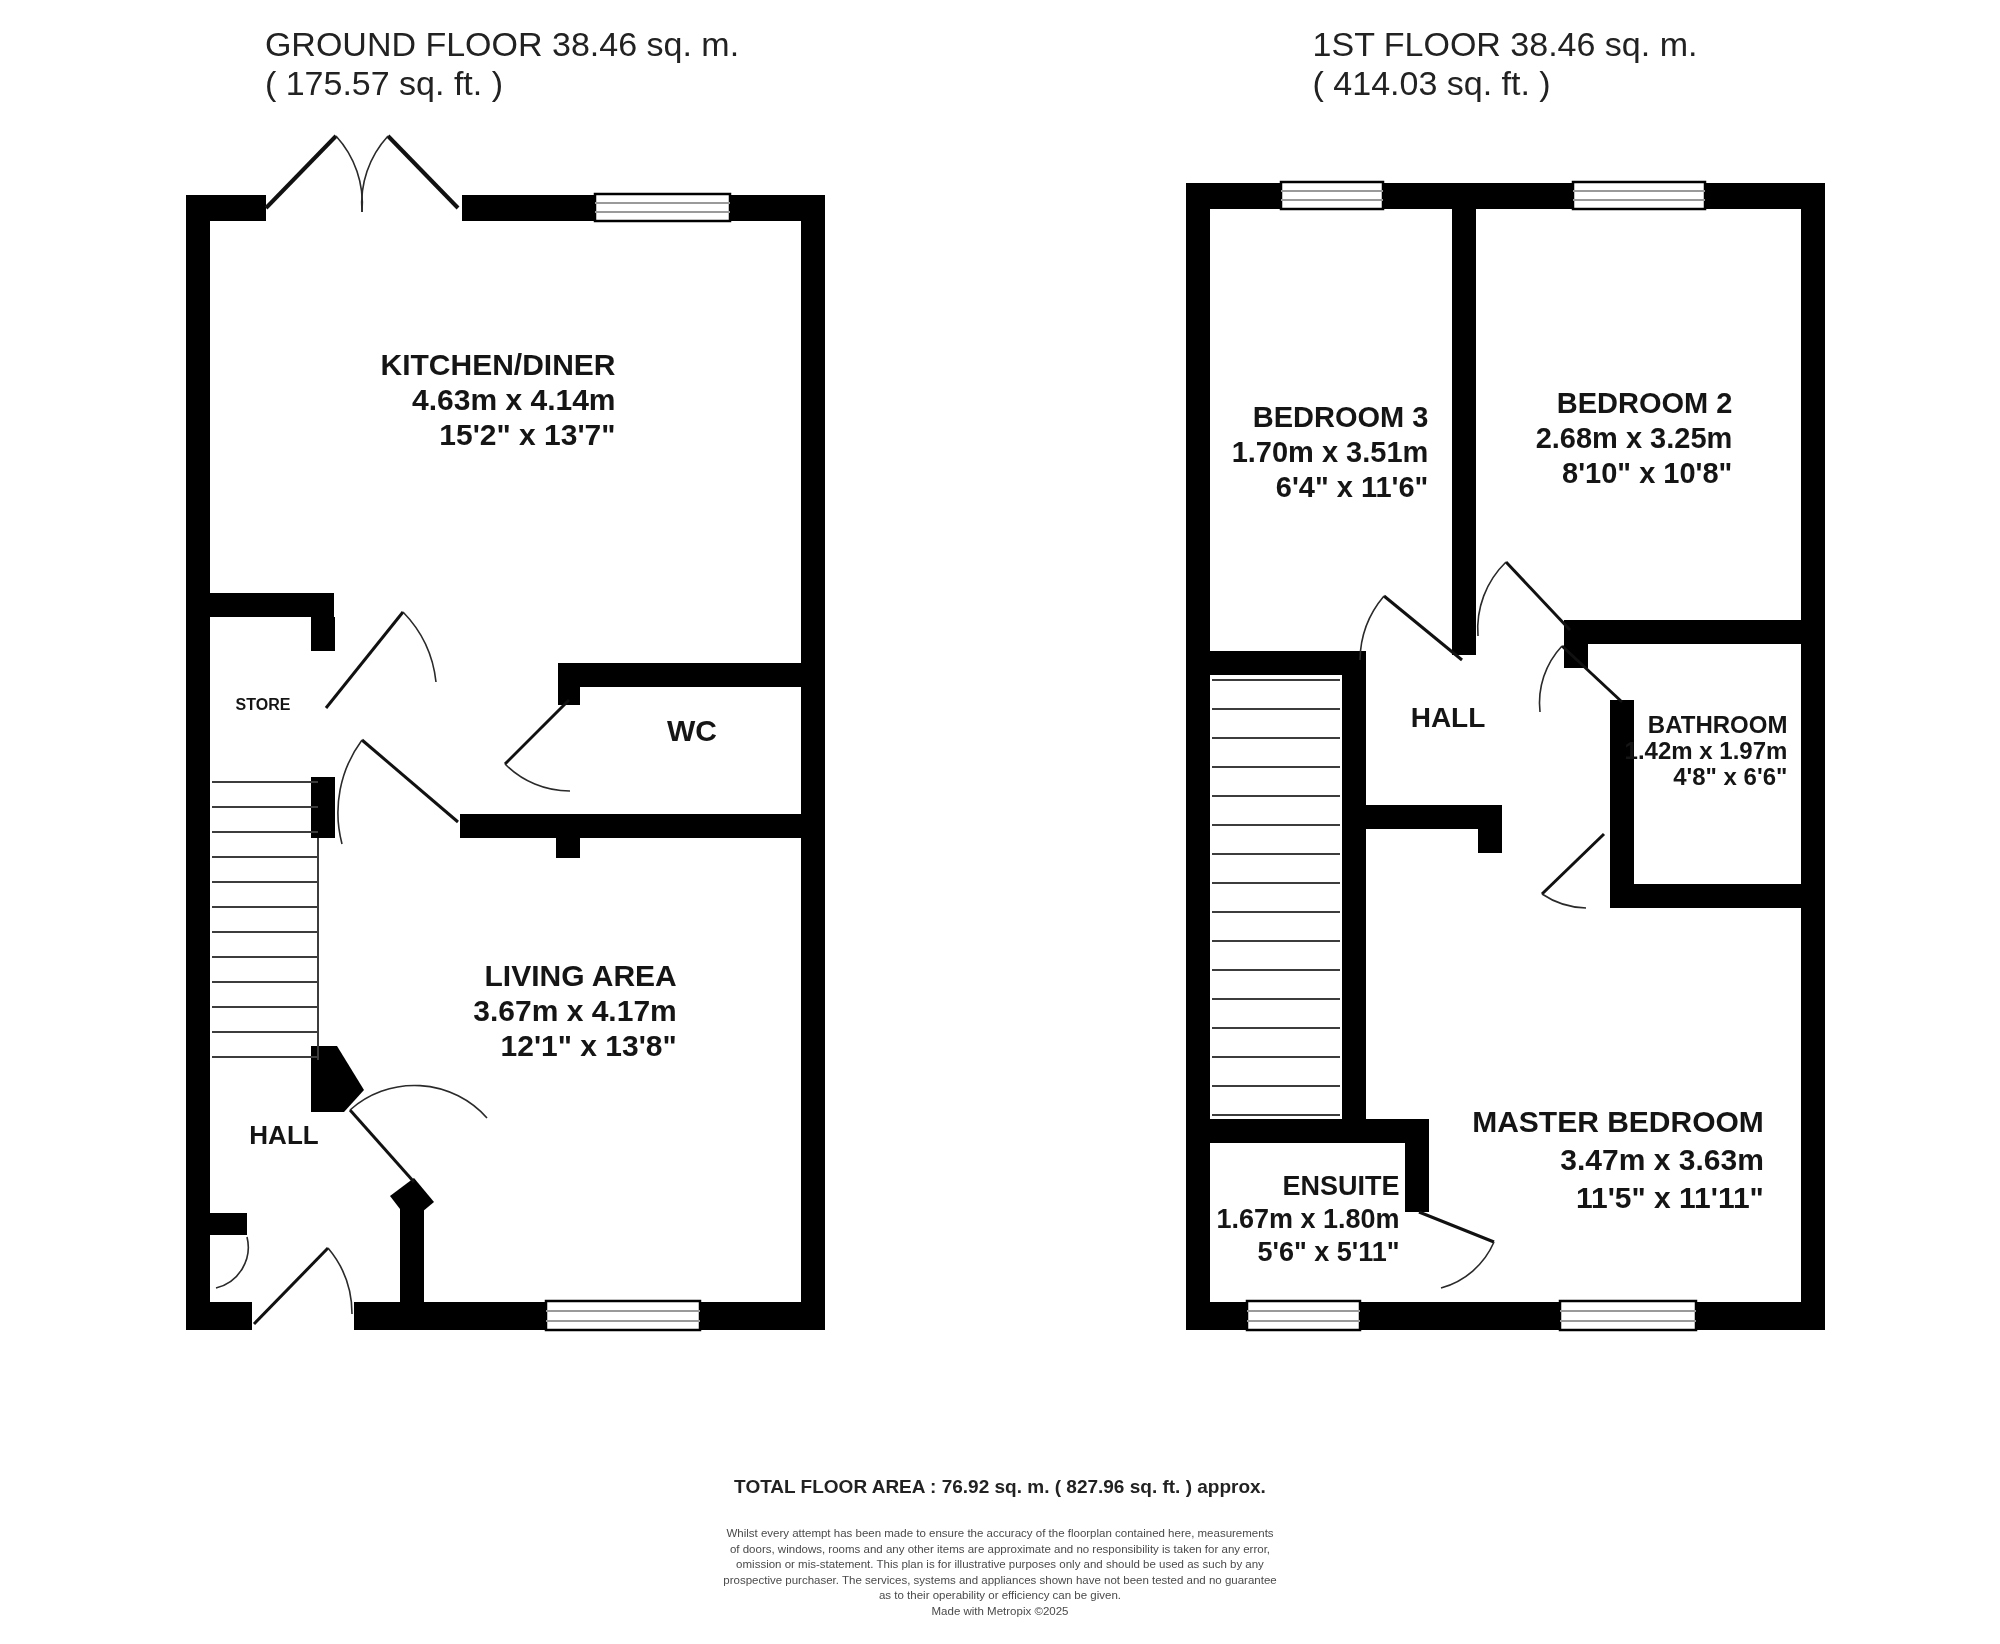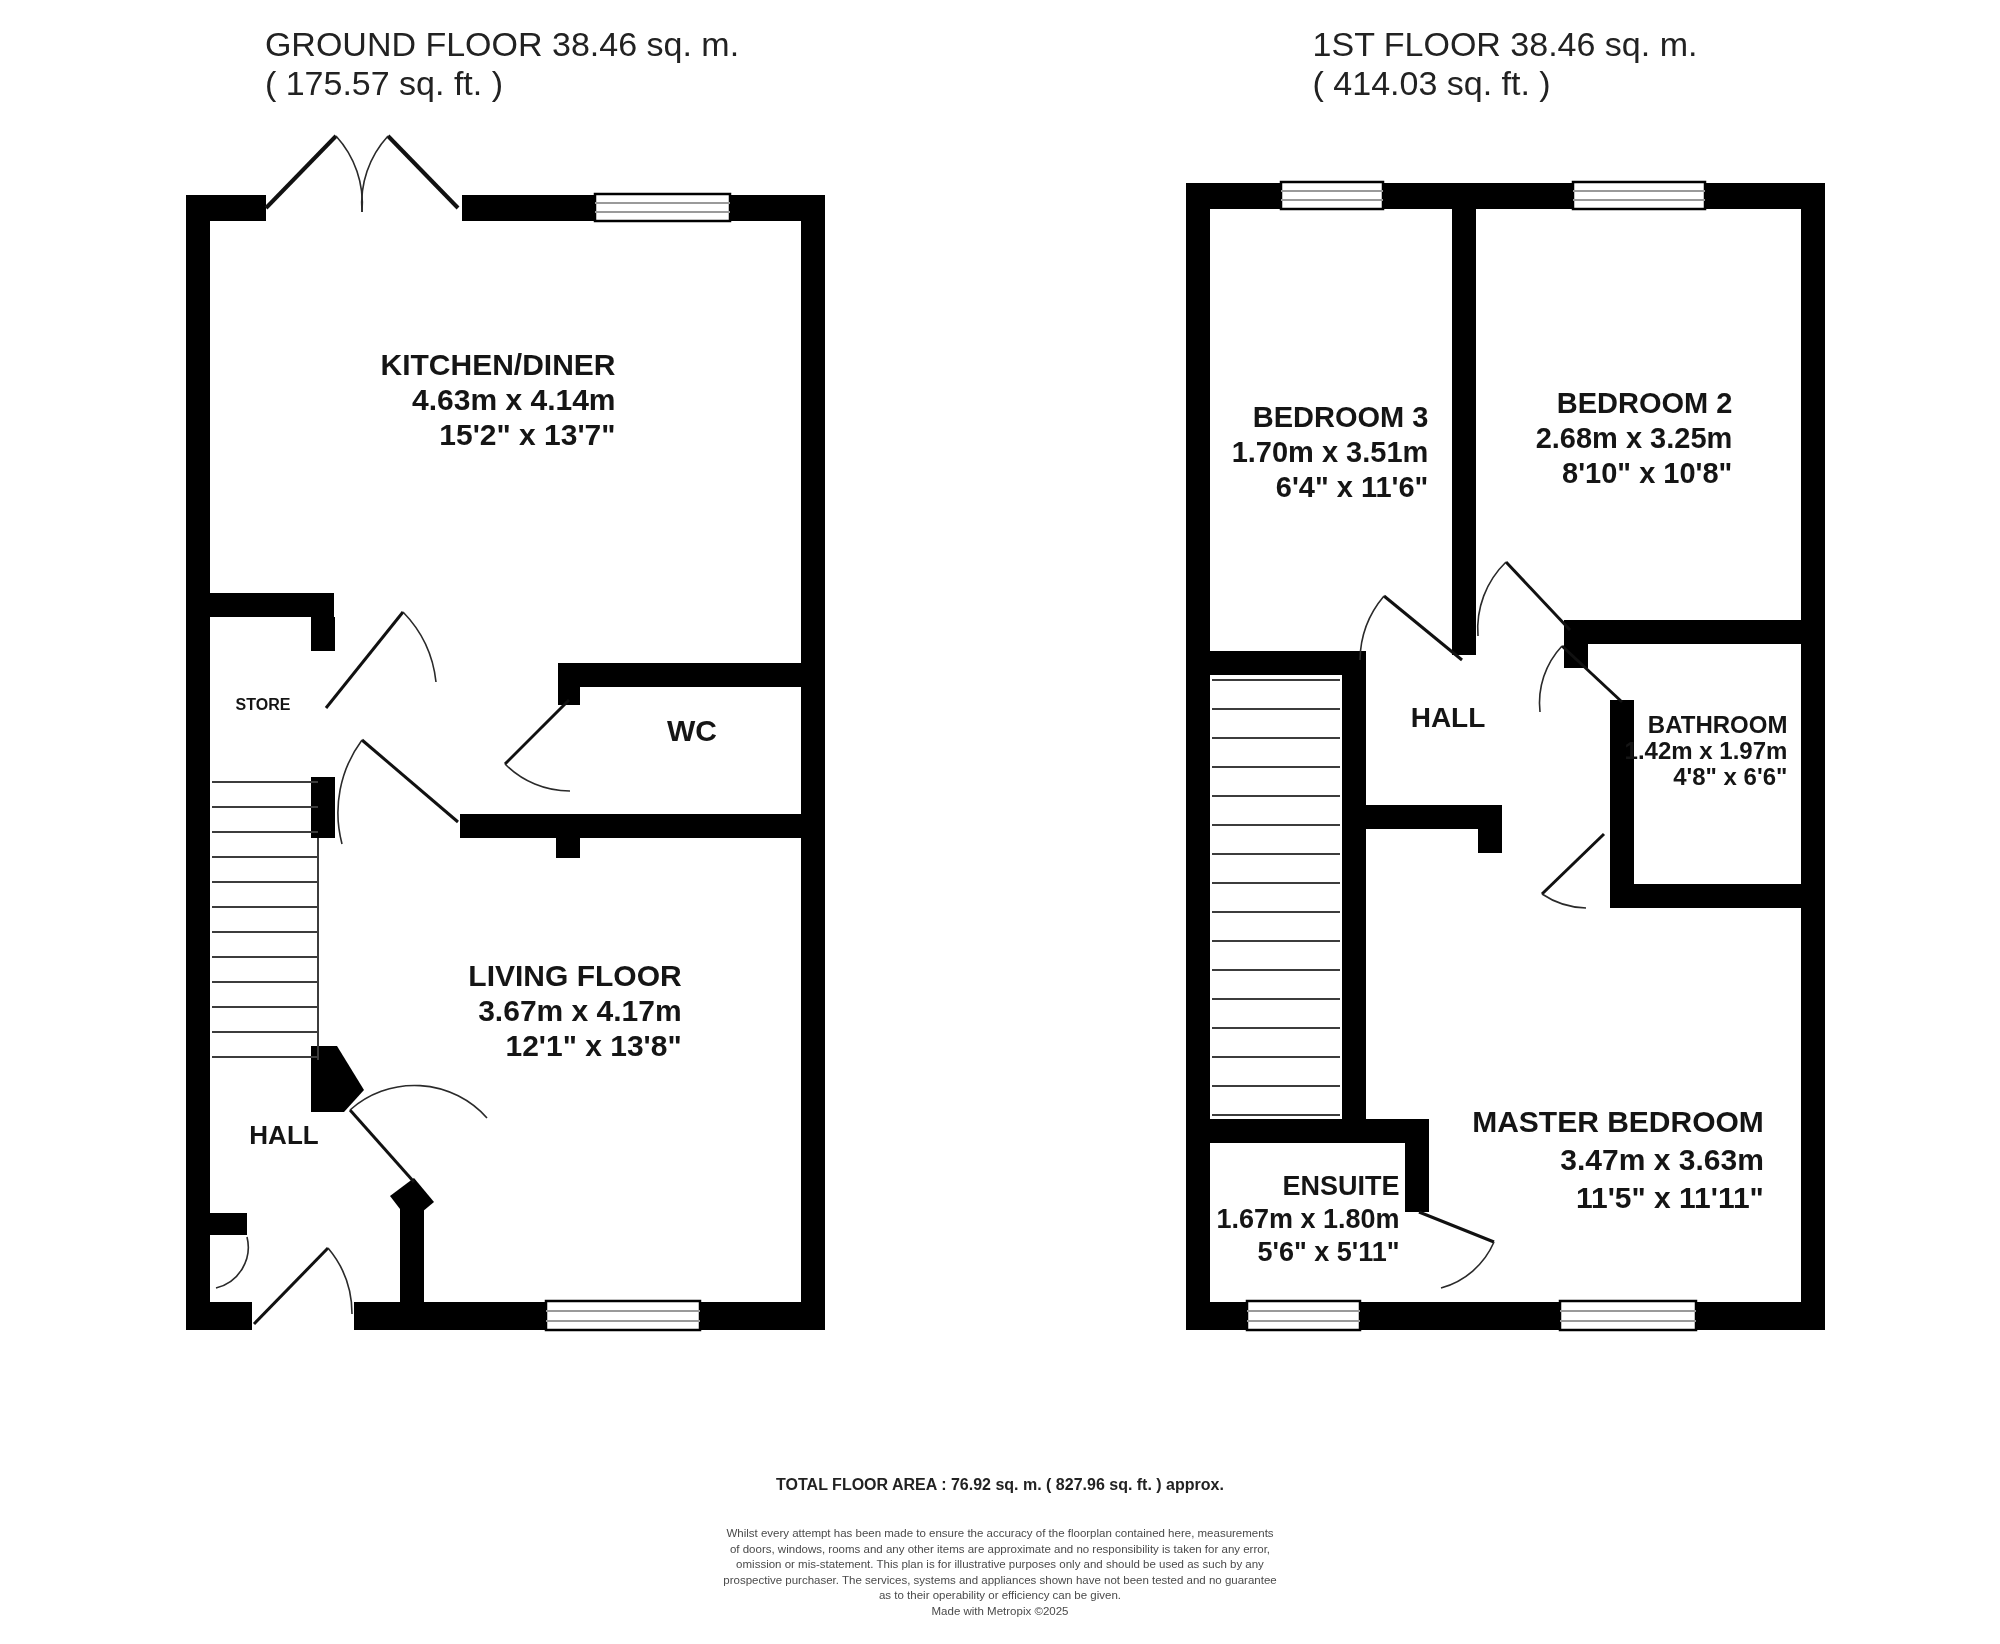--- a/index.html
+++ b/index.html
@@ -13,21 +13,21 @@
   .leaf-big{stroke:#111111;stroke-width:4;fill:none;}
   .arc{stroke:#2a2a2a;stroke-width:1.6;fill:none;}
   .win{fill:#ffffff;stroke:#000000;stroke-width:2.5;}
   .winline{stroke:#9a9a9a;stroke-width:2;}
   .label-block{position:absolute;transform:translateX(-50%);text-align:right;
        white-space:nowrap;font-weight:bold;color:#151515;}
   .title-block{position:absolute;transform:translateX(-50%);text-align:left;
        white-space:nowrap;font-weight:normal;color:#222222;}
   .title-line{font-size:34px;line-height:39px;}
   .footer-total{position:absolute;transform:translateX(-50%);left:1000px;top:1476px;
-       font-size:16px;font-weight:bold;color:#222222;white-space:nowrap;}
+       font-size:19px;font-weight:bold;color:#222222;white-space:nowrap;}
   .footer-disclaimer{position:absolute;transform:translateX(-50%);left:1000px;top:1526px;
        font-size:11.5px;line-height:15.5px;font-weight:normal;color:#4a4a4a;
        text-align:center;white-space:nowrap;}
 </style>
 </head>
 <body>
 
 <div class="canvas">
 
   <svg width="2000" height="1644" viewBox="0 0 2000 1644">
@@ -225,21 +225,21 @@
 
   <div class="label-block" style="left:263px;top:696px;font-size:16px;line-height:18px;">
     <div>STORE</div>
   </div>
 
   <div class="label-block" style="left:692px;top:714px;font-size:30px;line-height:34px;">
     <div>WC</div>
   </div>
 
   <div class="label-block" style="left:575px;top:958px;font-size:30px;line-height:35px;">
-    <div>LIVING FLOOR</div>
+    <div>LIVING AREA</div>
     <div>3.67m x 4.17m</div>
     <div>12'1" x 13'8"</div>
   </div>
 
   <div class="label-block" style="left:284px;top:1120px;font-size:26px;line-height:30px;">
     <div>HALL</div>
   </div>
 
   <div class="label-block" style="left:1330px;top:400px;font-size:29px;line-height:35px;">
     <div>BEDROOM 3</div>

